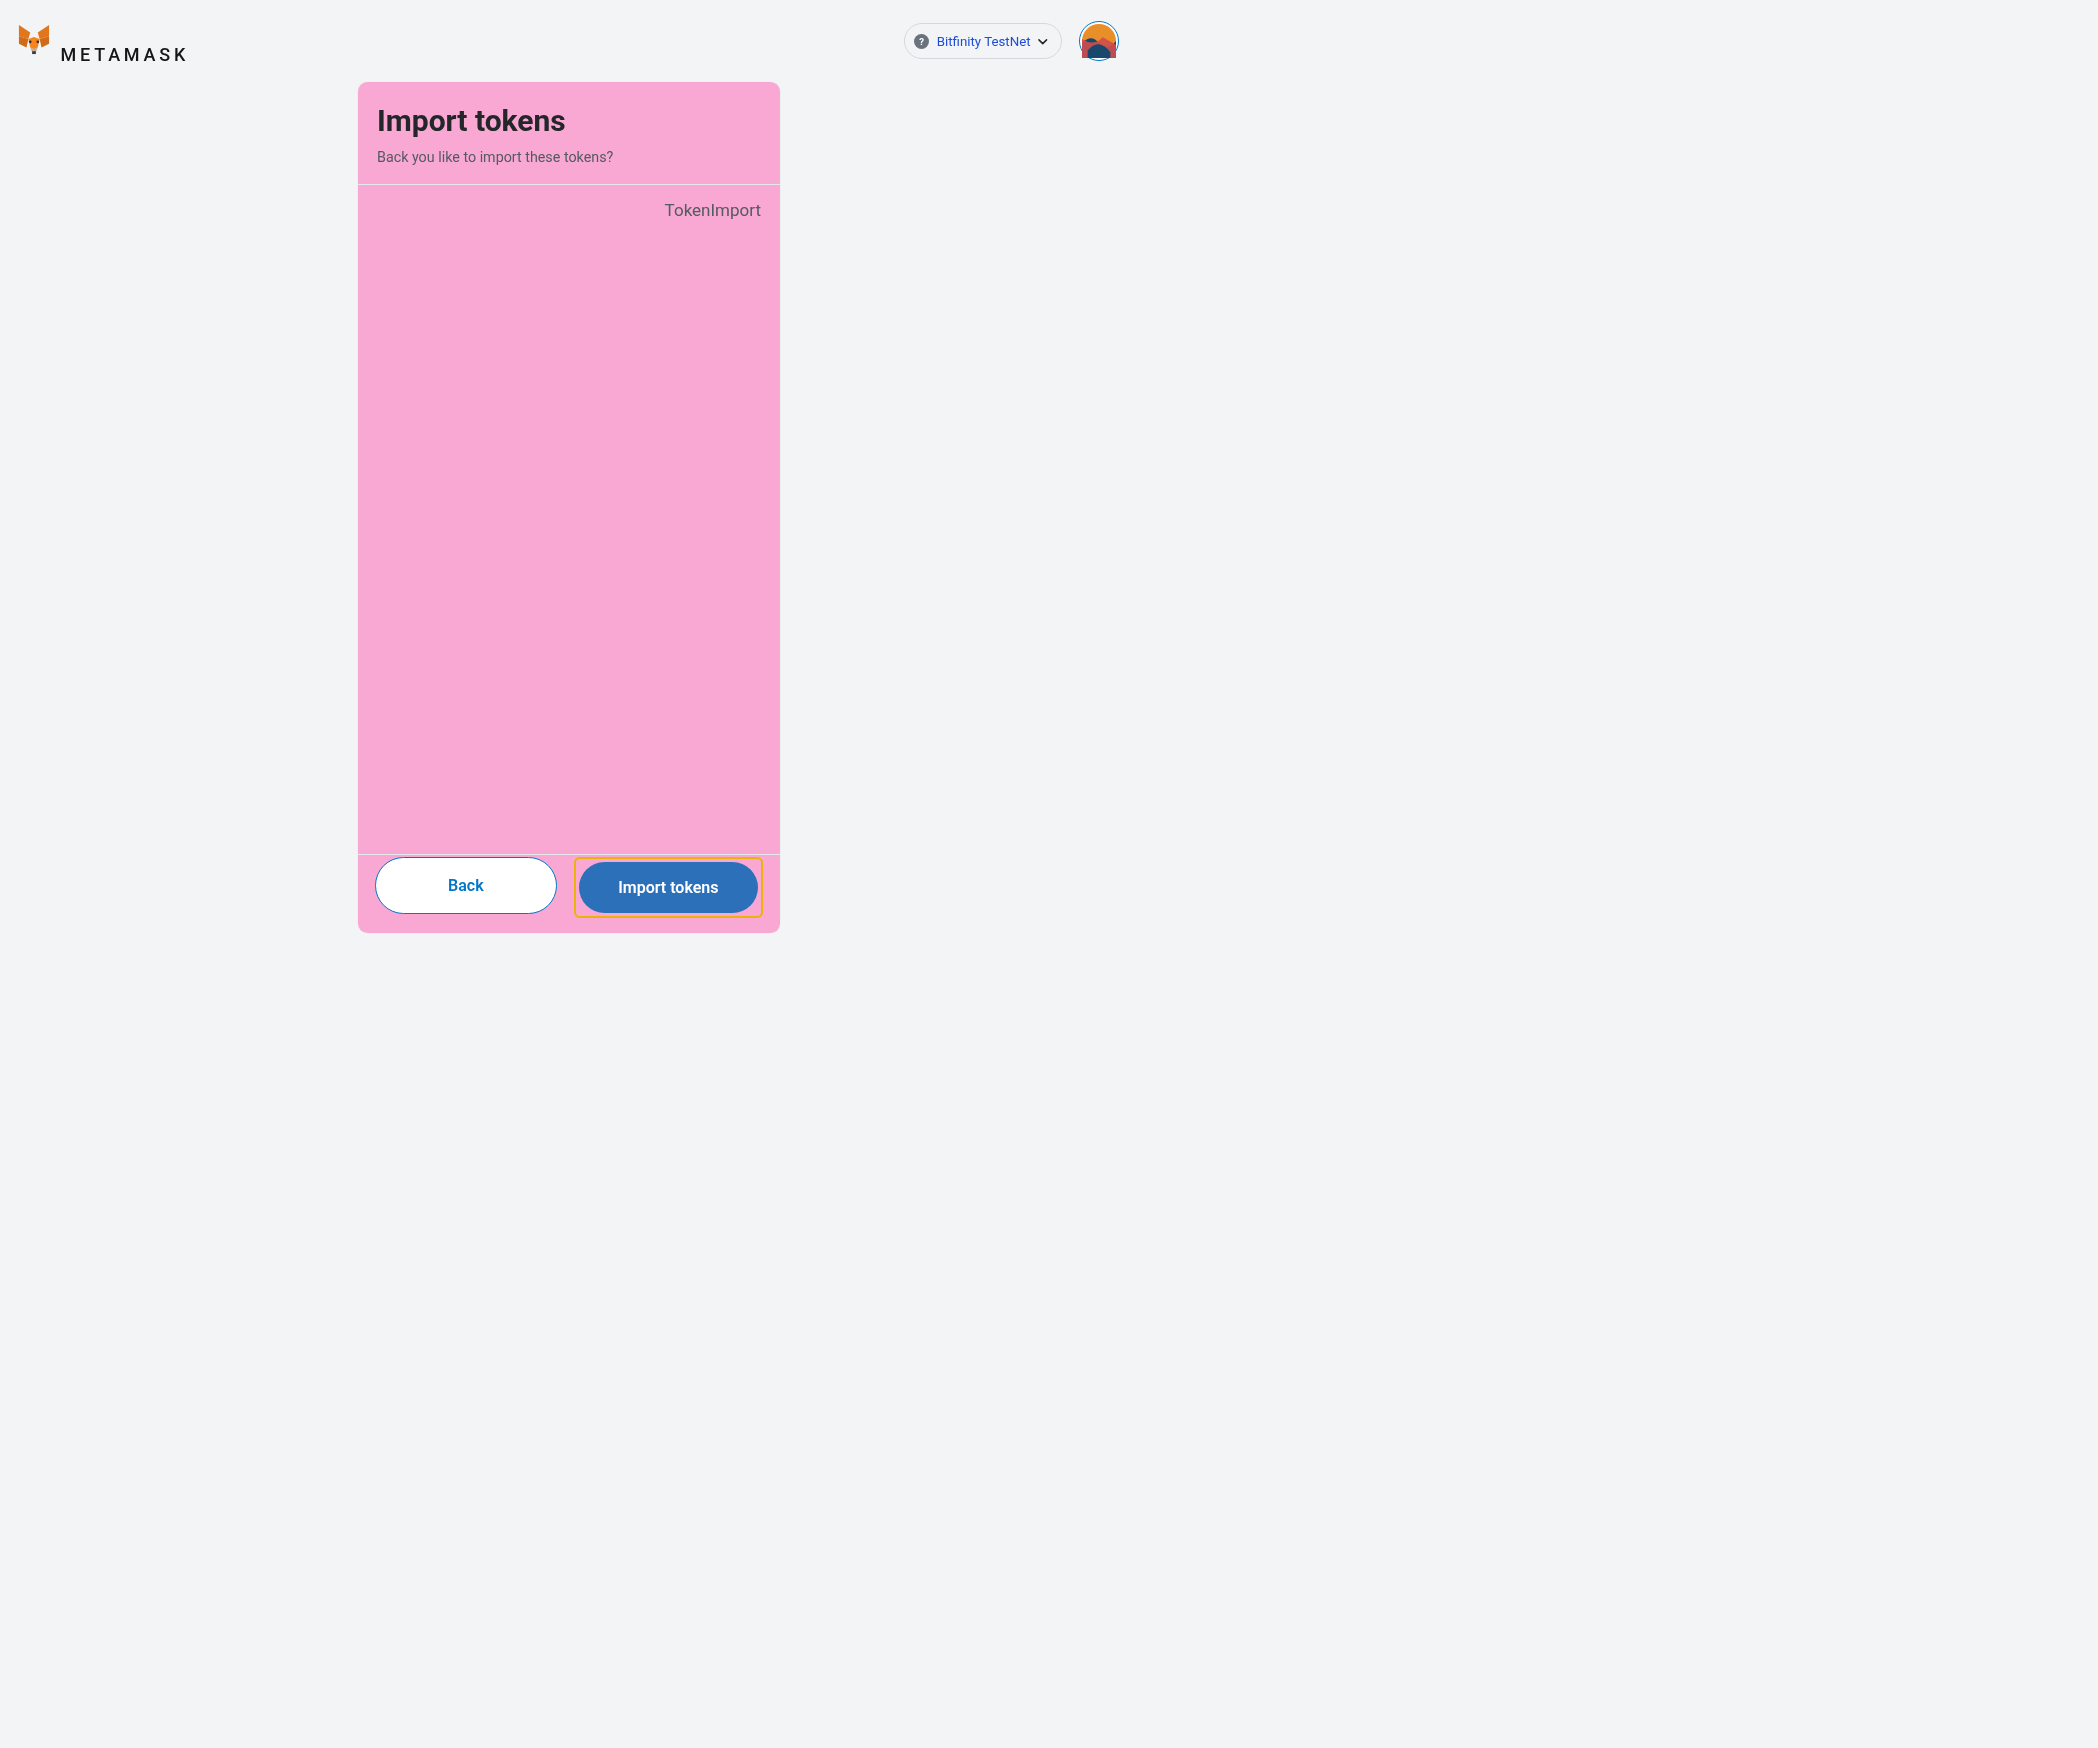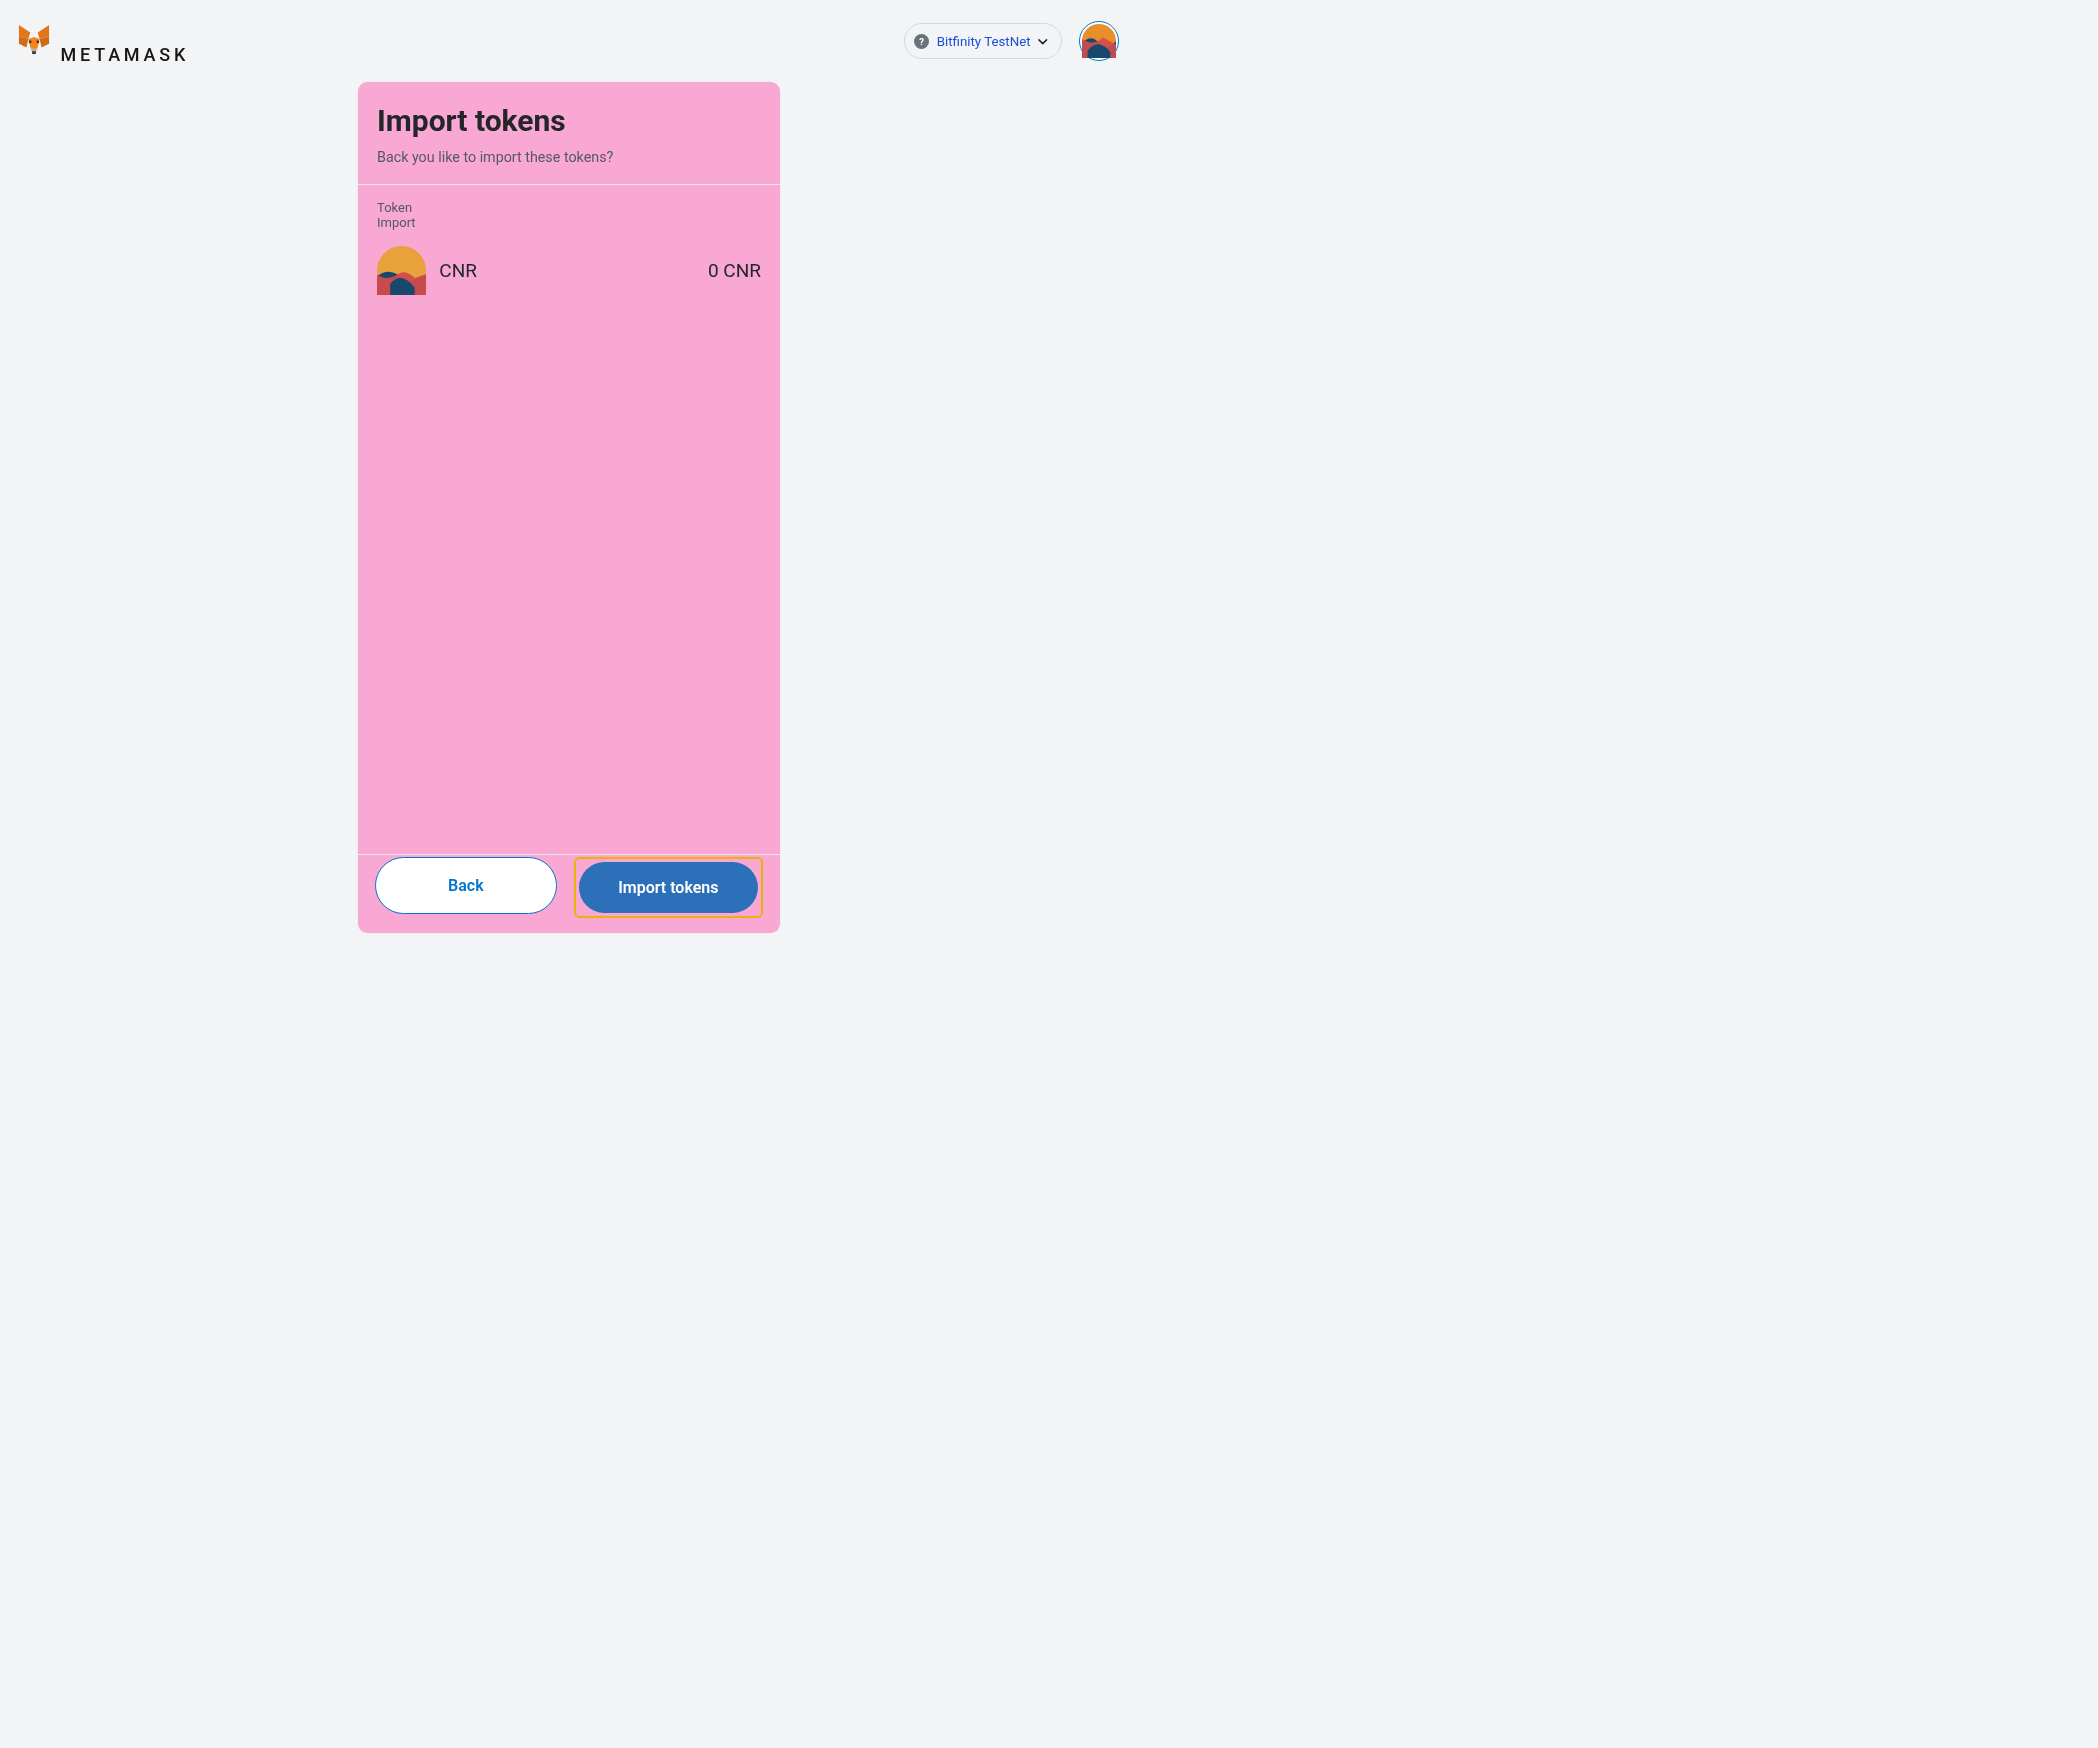--- a/index.html
+++ b/index.html
@@ -83,23 +83,22 @@
     margin-bottom: 11.4px;
   }
   .card-sub {
     font-size: 14.3px;
     color: #535a61;
   }
   .table-head {
     display: flex;
     justify-content: flex-end;
     padding: 15px 19px 5.7px 19px;
-    font-size: 13px;
+    font-size: 17px;
     color: #535a61;
-    flex-direction: column;
   }
   .token-row {
     display: flex;
     align-items: center;
     justify-content: space-between;
     padding: 9.5px 19px;
   }
   .token-left { display: flex; align-items: center; gap: 13.3px; }
   .token-icon { width: 49px; height: 49px; border-radius: 50%; }
   .token-sym { font-size: 19px; color: #24272a; }
@@ -188,34 +187,20 @@
 
 <div class="card">
   <div class="card-head">
     <div class="card-title">Import tokens</div>
     <div class="card-sub">Back you like to import these tokens?</div>
   </div>
   <div class="table-head">
     <span>Token</span>
     <span>Import</span>
   </div>
-  <div class="token-row">
-    <div class="token-left">
-      <span class="token-icon">
-        <svg width="49" height="49" viewBox="0 0 52 52">
-          <circle cx="26" cy="26" r="26" fill="#e9a13b"></circle>
-          <path d="M0 32 Q14 22 26 34 Q34 42 52 30 L52 52 L0 52 Z" fill="#19486d"></path>
-          <path d="M0 30 Q10 38 22 30 Q30 24 40 34 L52 30 L52 52 L0 52 Z" fill="#d14c4c" opacity="0.95"></path>
-          <path d="M14 40 Q26 26 40 44 L40 52 L14 52 Z" fill="#19486d"></path>
-        </svg>
-      </span>
-      <span class="token-sym">CNR</span>
-    </div>
-    <span class="token-bal">0 CNR</span>
-  </div>
   <div class="spacer"></div>
   <div class="footer">
     <div class="btn btn-outline">
       <span>Back</span>
     </div>
     <div class="btn-primary-wrap">
       <div class="btn-primary">
         <span>Import tokens</span>
       </div>
     </div>

